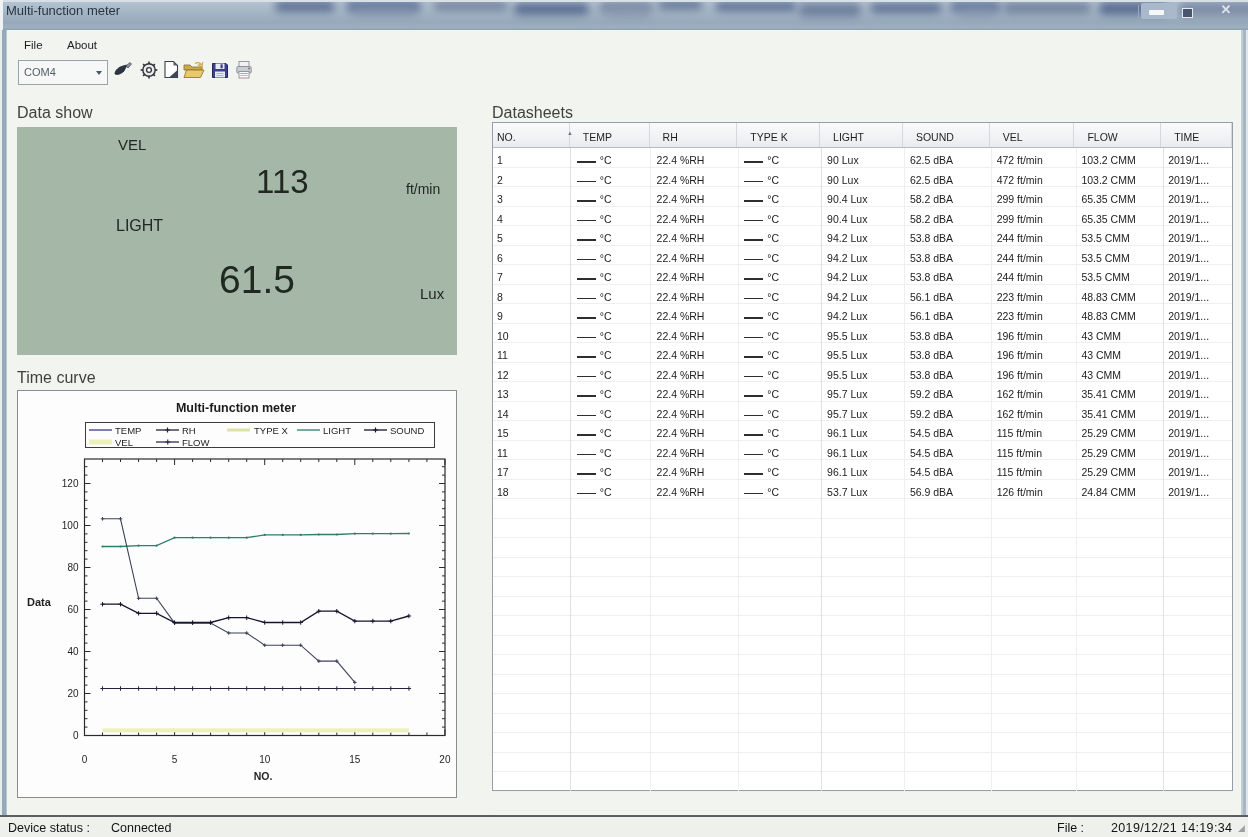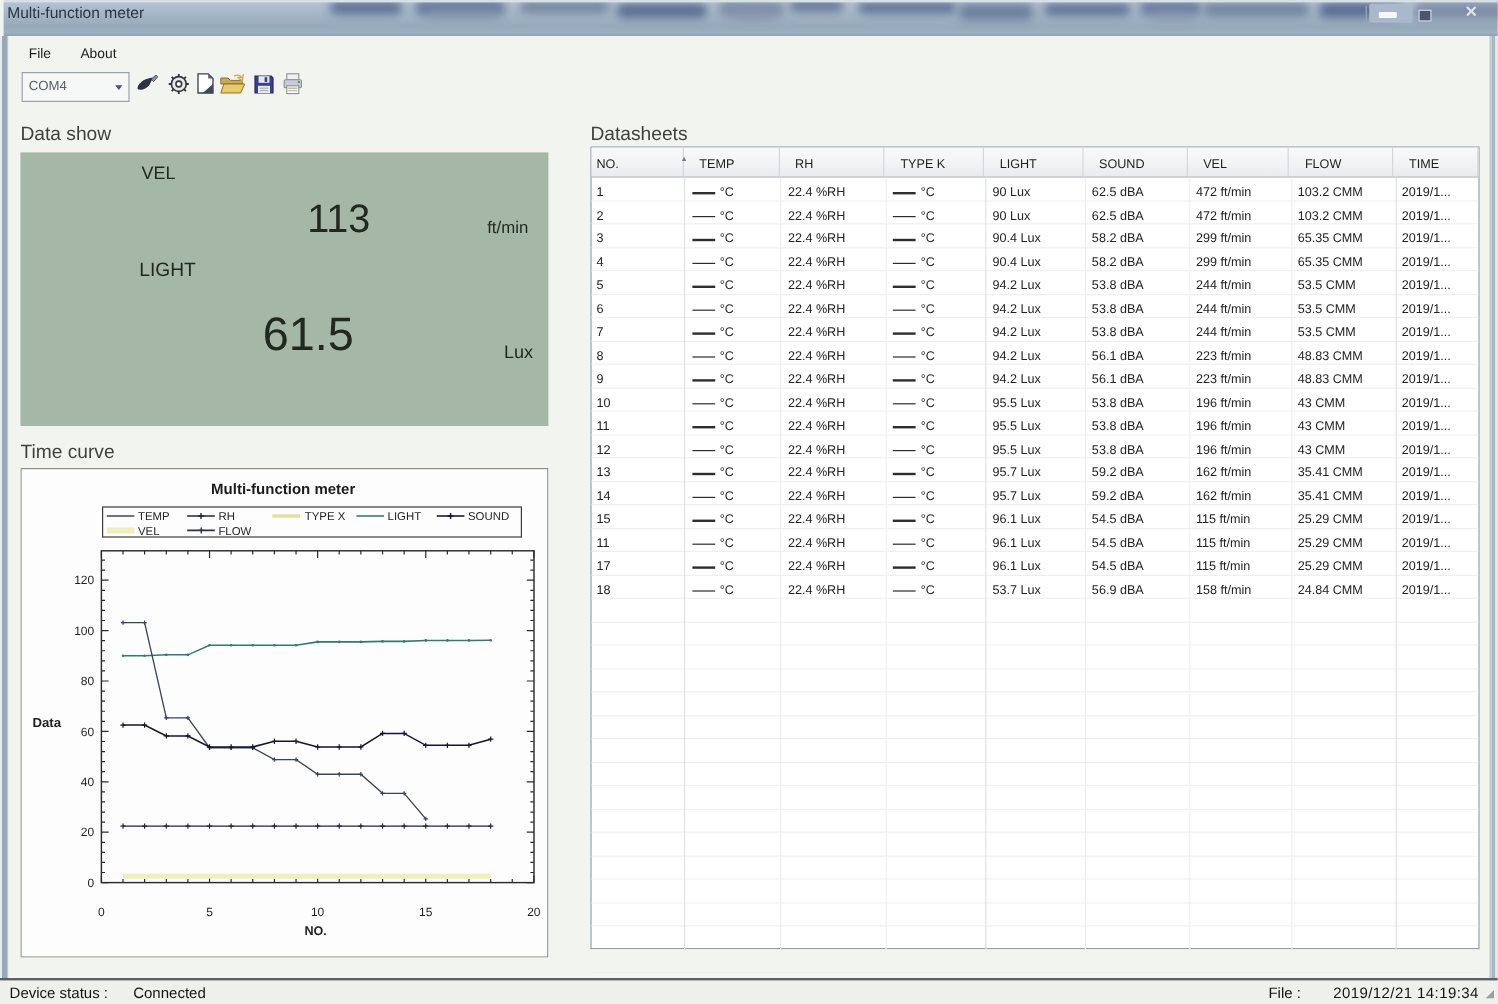--- a/index.html
+++ b/index.html
@@ -546,21 +546,21 @@
       <div class="tc" style="width:87px;padding-left:7px">25.29 CMM</div>
       <div class="tc" style="width:71px;padding-left:7px">2019/1...</div>
     </div>
     <div class="trow">
       <div class="tc" style="width:77px;padding-left:4px">18</div>
       <div class="tc" style="width:80px;padding-left:7px"><i class="dash"></i>°C</div>
       <div class="tc" style="width:88px;padding-left:7px">22.4 %RH</div>
       <div class="tc" style="width:83px;padding-left:7px"><i class="dash"></i>°C</div>
       <div class="tc" style="width:83px;padding-left:7px">53.7 Lux</div>
       <div class="tc" style="width:87px;padding-left:7px">56.9 dBA</div>
-      <div class="tc" style="width:85px;padding-left:7px">158 ft/min</div>
+      <div class="tc" style="width:85px;padding-left:7px">126 ft/min</div>
       <div class="tc" style="width:87px;padding-left:7px">24.84 CMM</div>
       <div class="tc" style="width:71px;padding-left:7px">2019/1...</div>
     </div>
     <div class="trow">
       <div class="tc" style="width:77px"></div>
       <div class="tc" style="width:80px"></div>
       <div class="tc" style="width:88px"></div>
       <div class="tc" style="width:83px"></div>
       <div class="tc" style="width:83px"></div>
       <div class="tc" style="width:87px"></div>

